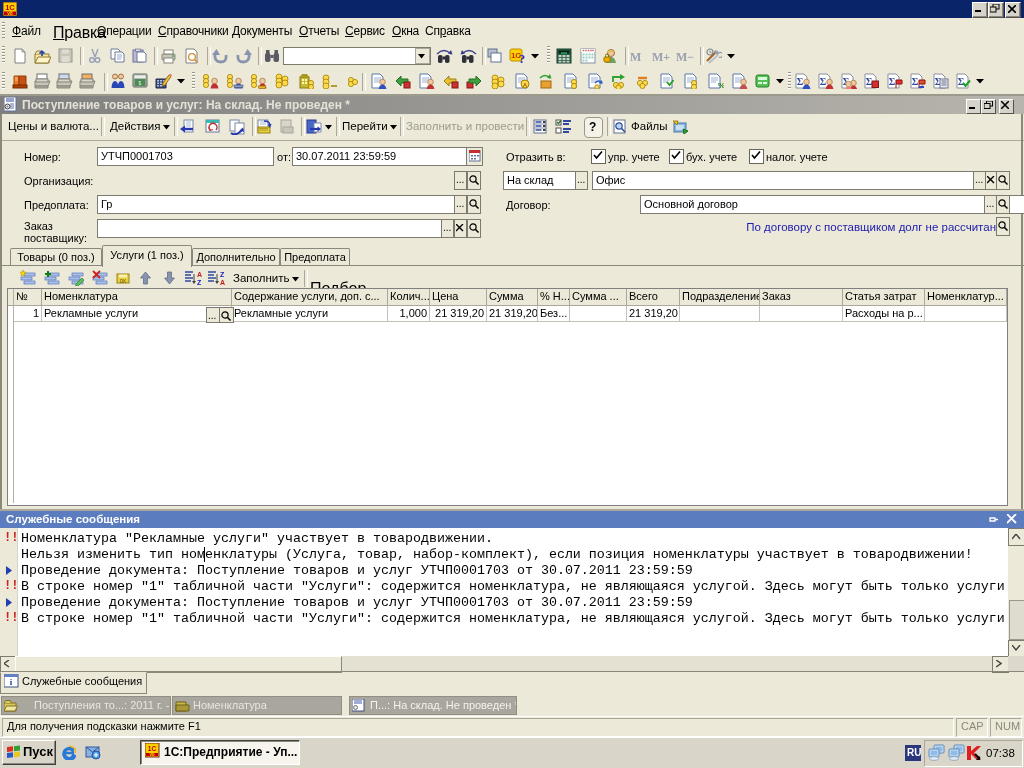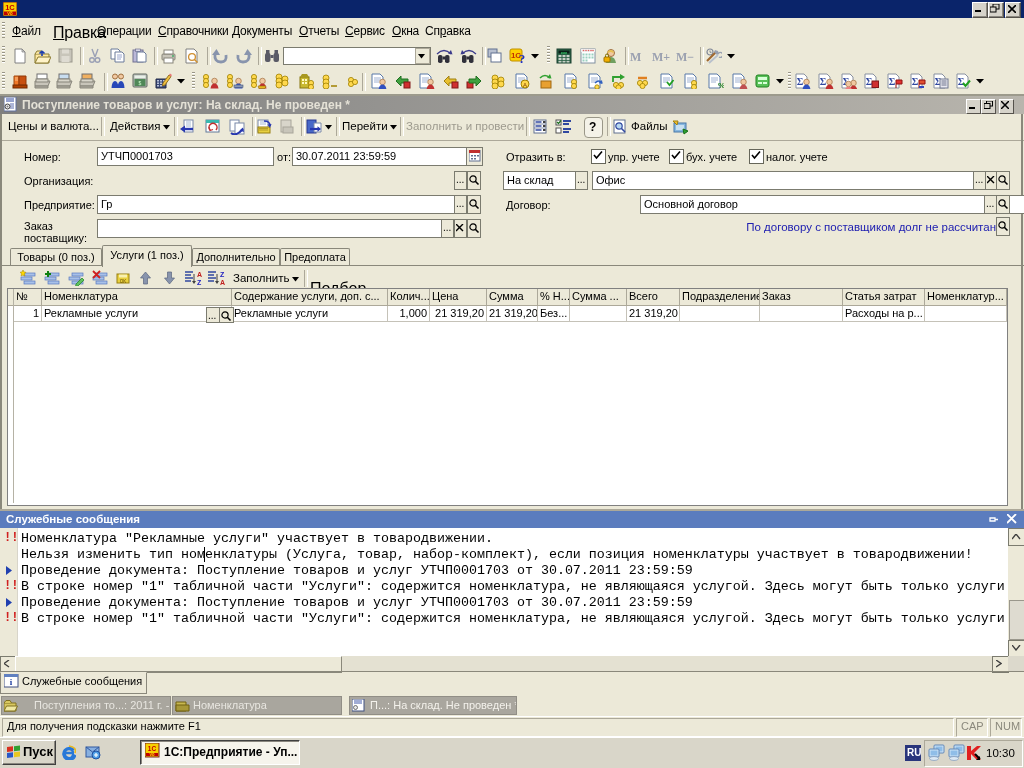--- a/index.html
+++ b/index.html
@@ -599,21 +599,21 @@
 <svg class="ab" style="left:671px;top:119px;" width="19" height="16" viewBox="0 0 19 16">
       <rect x="3" y="4" width="12" height="9" fill="#88b8e0" stroke="#4878a8"></rect>
       <rect x="5" y="6" width="8" height="5" fill="#c8e0f0"></rect>
       <path d="M2 2 l5 0 l-1 4 z" fill="#f0c030" stroke="#a08010"></path>
       <path d="M12 10 l5 2 -4 3 z" fill="#30a030" stroke="#187018"></path>
     </svg>
 <div class="ab" style="left:0px;top:114px;width:2px;height:395px;background:#8a887b"></div>
 <div class="ab" style="left:1021px;top:114px;width:2px;height:395px;background:#8a887b"></div>
 <div class="lbl" style="left:24px;top:151px;">Номер:</div>
 <div class="lbl" style="left:24px;top:175px;">Организация:</div>
-<div class="lbl" style="left:24px;top:199px;">Предприятие:</div>
+<div class="lbl" style="left:24px;top:199px;">Предоплата:</div>
 <div class="lbl" style="left:24px;top:220px;">Заказ</div>
 <div class="lbl" style="left:24px;top:232px;">поставщику:</div>
 <div class="fld" style="left:97px;top:147px;width:169px;height:17px;">УТЧП0001703</div>
 <div class="lbl" style="left:277px;top:151px;">от:</div>
 <div class="fld" style="left:292px;top:147px;width:172px;height:17px;">30.07.2011 23:59:59</div>
 <div class="bt" style="left:466px;top:147px;width:15px;height:17px;"></div>
 <svg class="ab" style="left:469px;top:150px;" width="12" height="12" viewBox="0 0 12 12">
       <rect x="0" y="0" width="11" height="11" fill="#fff" stroke="#607090"></rect>
       <rect x="0" y="0" width="11" height="3" fill="#c03030"></rect>
       <g fill="#607090">
@@ -918,13 +918,13 @@
       <rect x="7.5" y="2.5" width="7" height="5" fill="#8fbde8"></rect>
       <rect x="1" y="5" width="10" height="8" rx="1" fill="#cfe4f7" stroke="#6088b8"></rect>
       <rect x="2.5" y="6.5" width="7" height="5" fill="#8fbde8"></rect>
       <ellipse cx="6" cy="14.5" rx="4.5" ry="2" fill="#dce8f4" stroke="#8098b8" stroke-width=".7"></ellipse>
     </svg>
 <svg class="ab" style="left:966px;top:745px;" width="16" height="16" viewBox="0 0 16 16">
       <path d="M1 1 h4 v5 l6 -5 h4 L8 8 l7 7 h-4 L5 9 v6 H1 z" fill="#e02020"></path>
       <path d="M9 9 l5 5" stroke="#000" stroke-width="2"></path>
       <path d="M14 11 v4 h-4 z" fill="#000"></path>
     </svg>
-<div class="lbl" style="left:986px;top:747px;font-size:11.5px">10:30</div>
+<div class="lbl" style="left:986px;top:747px;font-size:11.5px">07:38</div>
 </div>
 </body></html>

